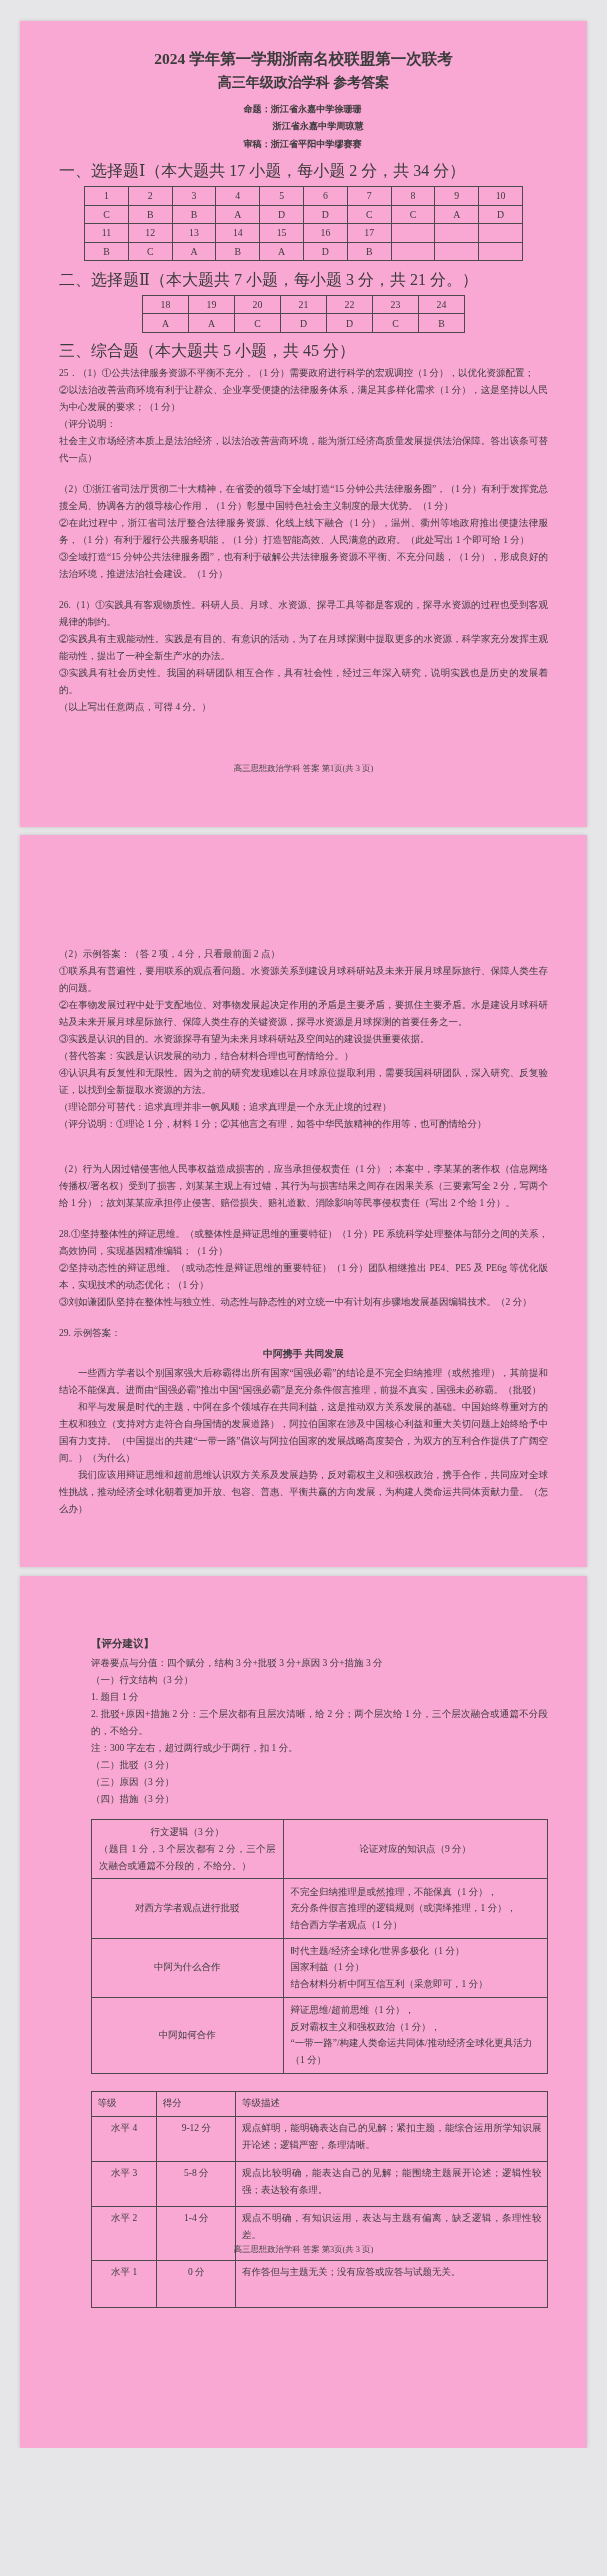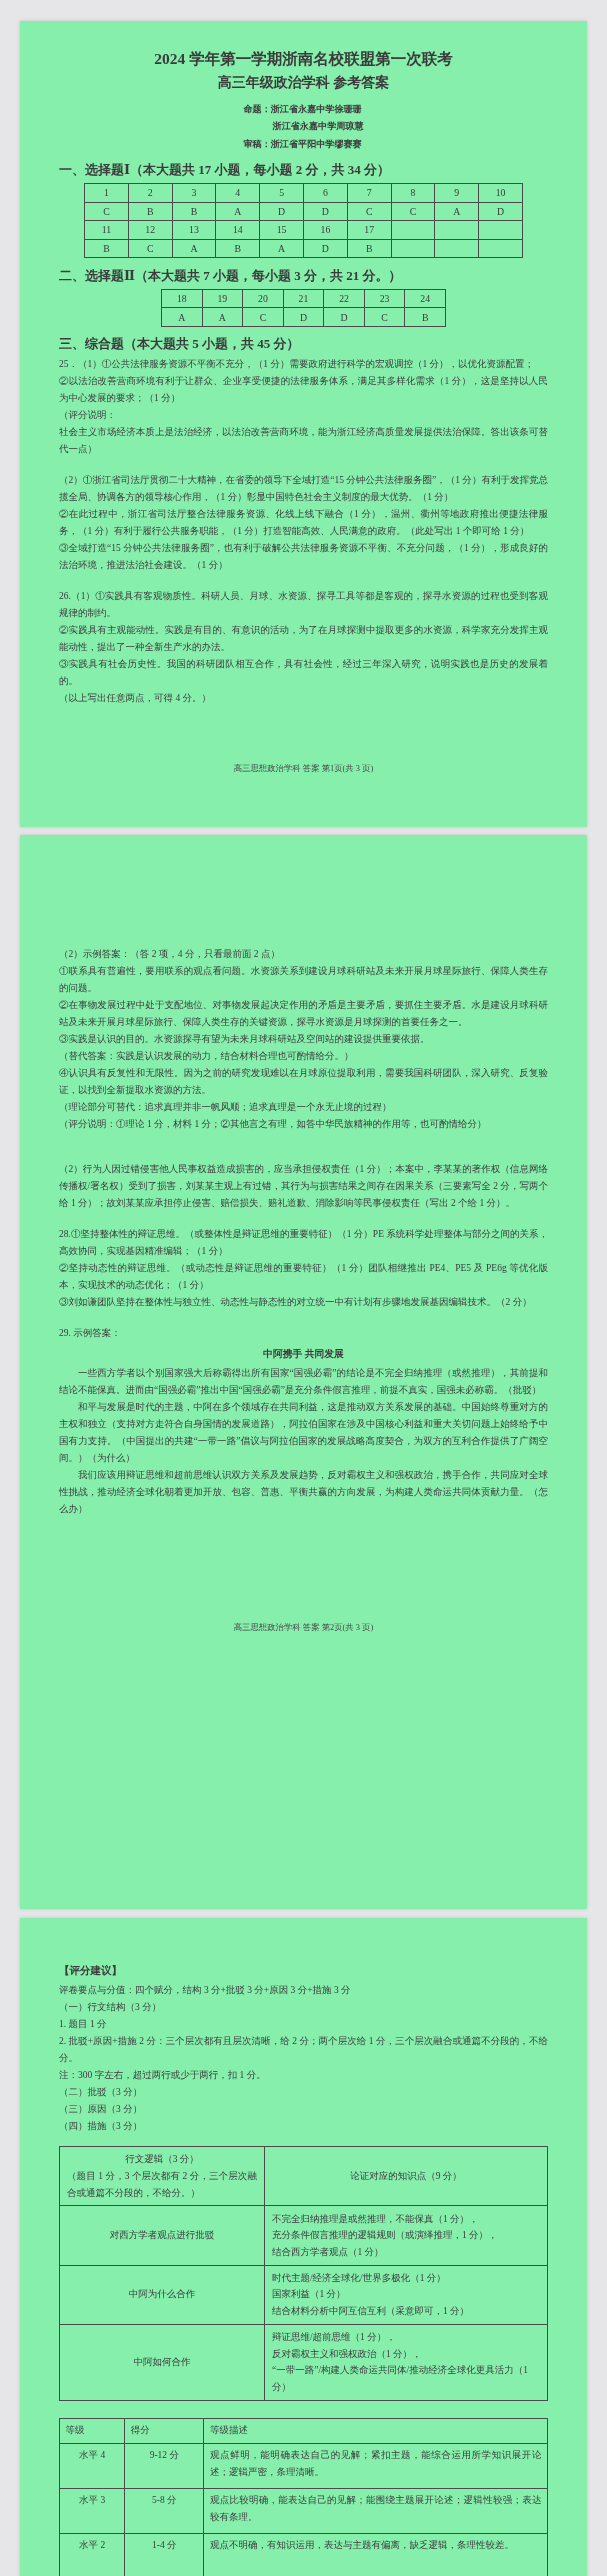--- a/index.html
+++ b/index.html
@@ -5,44 +5,44 @@
   html,body{margin:0;padding:0;}
   body{
     width:607px;
     background:#e6e6e8;
     font-family:"Liberation Serif","DejaVu Serif",serif;
     color:#3b3b3b;
   }
   .page{
     width:567px;
     margin:0 auto;
-    background:#86efac;
+    background:#f9a8d4;
     position:relative;
     overflow:hidden;
     box-shadow:0 0 3.5px rgba(0,0,0,0.15);
   }
   .page1{height:806px;margin-top:21px;}
-  .page2{height:1074px;margin-top:8.4px;}
+  .page2{height:732px;margin-top:8.4px;}
   .page3{height:872px;margin-top:8.4px;}
   .content{padding:0 39px;}
   .page1 .content{padding-top:28px;}
   .page2 .content{padding-top:111px;}
-  .page3 .content{padding-top:46px;}
+  .page3 .content{padding-top:61px;margin-left:32px;}
 
   .title1{text-align:center;font-size:15.5px;font-weight:bold;margin:0;}
   .title2{text-align:center;font-size:14px;font-weight:bold;margin:4.2px 0 0 0;}
   .authors{width:fit-content;margin:8.4px auto 2.8px auto;font-size:9.1px;font-weight:bold;line-height:1.95;}
   .authors .a2{padding-left:3.2em;}
 
-  .sec-heading{font-size:13px;font-weight:bold;margin:7px 0 2.8px 0;}
+  .sec-heading{font-size:16px;font-weight:normal;margin:7px 0 2.8px 0;}
 
   .ans-table{border-collapse:collapse;margin:4.2px auto 8.4px auto;table-layout:fixed;}
   .ans-table td{border:1.1px solid #4a4a4a;text-align:center;font-size:9.8px;height:17.6px;padding:0;}
   .t1{width:439px;}
-  .t2{width:285px;}
+  .t2{width:323px;}
 
   .para{margin:0;font-size:9.5px;line-height:17px;text-align:justify;}
   .para-gap{height:14px;}
 
   .essay-title{text-align:center;font-size:9.8px;font-weight:bold;margin:5.6px 0 4.2px 0;}
   .essay .para{text-indent:2em;}
 
   .p3-heading{font-size:10.5px;font-weight:bold;margin:0 0 4.2px 0;}
 
   .logic-table{width:100%;border-collapse:collapse;margin-top:11.2px;}

